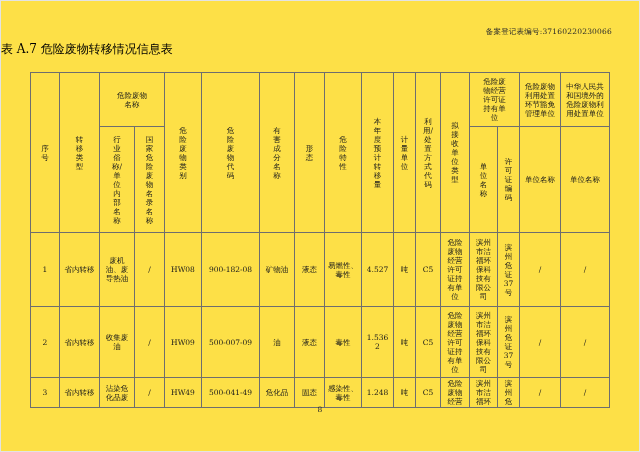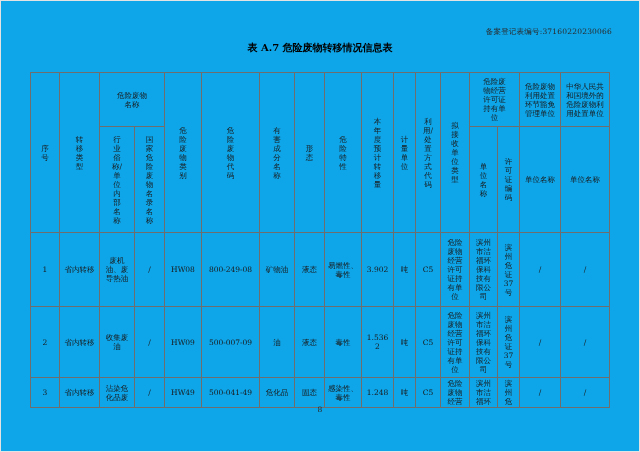--- a/index.html
+++ b/index.html
@@ -1,27 +1,27 @@
 <!DOCTYPE html>
 <html><head>
 <meta charset="utf-8">
 <style>
   html,body { margin:0; padding:0; background:#ffffff; }
   .page {
-    position:relative; width:640px; height:452px; background:#0ea5e9;
+    position:relative; width:640px; height:452px; background:#fde047;
     font-family:"DejaVu Serif","Liberation Serif",serif; color:#1a1a1a;
     overflow:hidden; box-sizing:border-box; border:1px solid #e3e3e3;
   }
   .reg-no {
     position:absolute; top:26px; right:27px;
     font-size:7.5px; letter-spacing:0.2px; color:#2a2a2a;
   }
   .doc-title {
-    position:absolute; top:40px; left:0; width:100%; text-align:center;
-    font-weight:bold; font-size:10px; color:#000;
+    position:absolute; top:40px; left:0; width:100%; text-align:left;
+    font-weight:normal; font-size:12px; color:#000;
   }
   table.waste-table {
     position:absolute; top:71px; left:29px; width:579px;
     border-collapse:collapse; table-layout:fixed;
   }
   .waste-table th, .waste-table td {
     border:1px solid #6e6e6e; padding:1px 3px;
     font-size:7.5px; line-height:9px; font-weight:normal;
     text-align:center; vertical-align:middle;
     white-space:pre-line; word-break:break-all; overflow:hidden;
@@ -176,26 +176,26 @@
     </thead>
     <tbody>
       <tr class="row-1">
         <td>1</td>
         <td>省内转移</td>
         <td>废机
 油、废
 导热油</td>
         <td>/</td>
         <td>HW08</td>
-        <td>800-249-08</td>
+        <td>900-182-08</td>
         <td>矿物油</td>
         <td>液态</td>
         <td>易燃性、
 毒性</td>
-        <td>3.902</td>
+        <td>4.527</td>
         <td>吨</td>
         <td>C5</td>
         <td>危险
 废物
 经营
 许可
 证持
 有单
 位</td>
         <td>滨州

